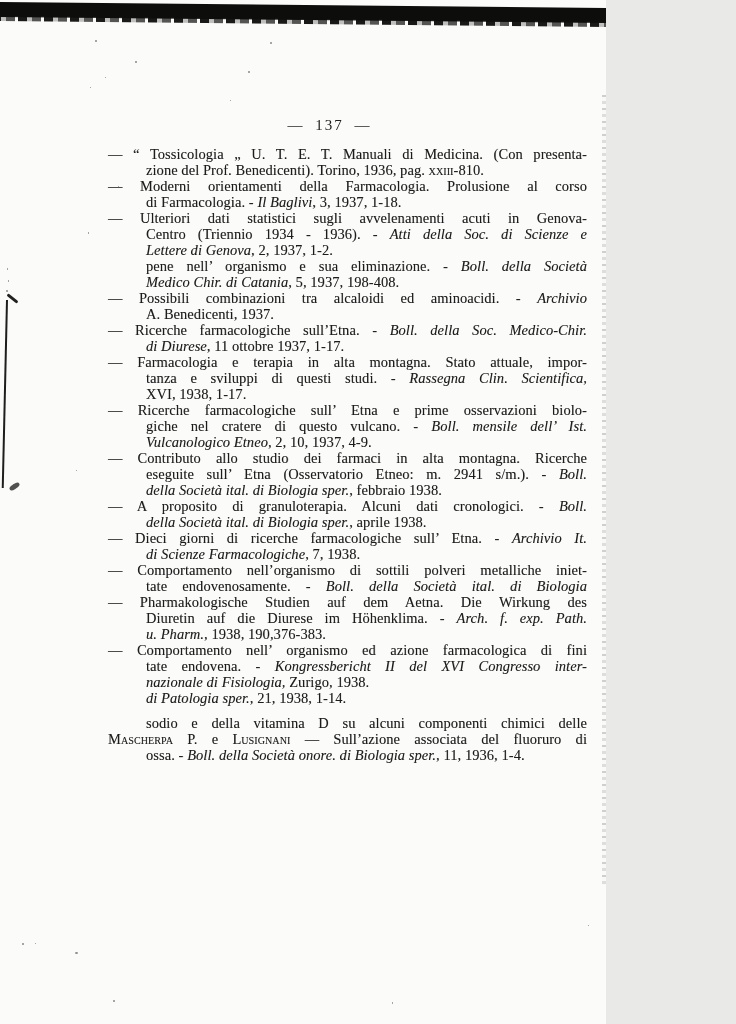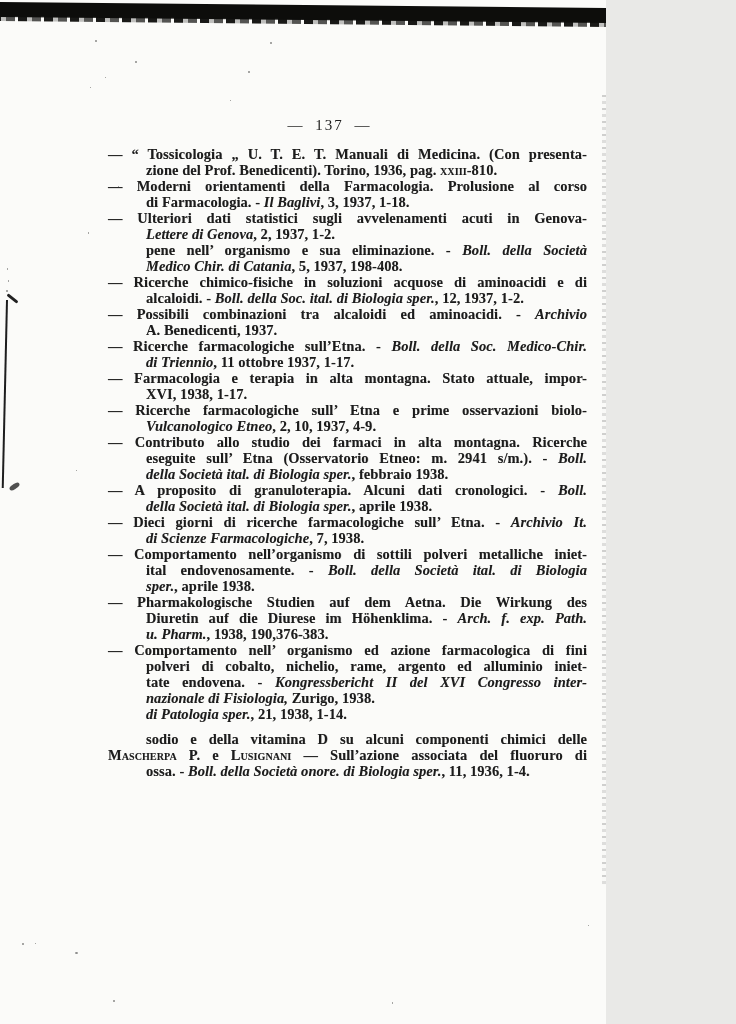--- a/index.html
+++ b/index.html
@@ -90,21 +90,21 @@
   }
   .text-block {
     position: absolute;
     top: 146px; left: 108px;
     width: 479px;
     font-size: 14.4px;
     line-height: 16px;
     letter-spacing: 0.1px;
     text-shadow: 0.3px 0.2px 0 rgba(28,28,28,0.35);
   }
-  .entry { margin: 0; font-weight: bold; }
+  .entry { margin: 0; }
   .entry.gap { margin-top: 9px; }
   .line { padding-left: 38px; }
   .line.first { padding-left: 0; }
   .line.just {
     text-align: justify;
     text-align-last: justify;
     text-justify: inter-word;
   }
   .it { font-style: italic; }
   .sc { font-variant: small-caps; }
@@ -152,72 +152,69 @@
       <div class="entry">
         <div class="line first just"><span>— “ Tossicologia „ U. T. E. T. Manuali di Medicina. (Con presenta-</span></div>
         <div class="line"><span>zione del Prof. Benedicenti). Torino, 1936, pag. </span><span class="sc">xxiii</span><span>-810.</span></div>
       </div>
       <div class="entry">
         <div class="line first just"><span>— Moderni orientamenti della Farmacologia. Prolusione al corso</span></div>
         <div class="line"><span>di Farmacologia. - </span><span class="it">Il Baglivi</span><span>, 3, 1937, 1-18.</span></div>
       </div>
       <div class="entry">
         <div class="line first just"><span>— Ulteriori dati statistici sugli avvelenamenti acuti in Genova-</span></div>
+        <div class="line just"><span>Centro (Triennio 1934 - 1936). - </span><span class="it">Atti della Soc. di Scienze e</span></div>
         <div class="line"><span class="it">Lettere di Genova</span><span>, 2, 1937, 1-2.</span></div>
       </div>
       <div class="entry">
         <div class="line just"><span>pene nell’ organismo e sua eliminazione. - </span><span class="it">Boll. della Società</span></div>
         <div class="line"><span class="it">Medico Chir. di Catania</span><span>, 5, 1937, 198-408.</span></div>
       </div>
       <div class="entry">
-        <div class="line first just"><span>— Ricerche chimico-fisiche in soluzioni acquose di aminoacidi e di</span></div>
-        <div class="line"><span>alcaloidi. - </span><span class="it">Boll. della Soc. ital. di Biologia sper.</span><span>, 12, 1937, 1-2.</span></div>
-      </div>
-      <div class="entry">
         <div class="line first just"><span>— Possibili combinazioni tra alcaloidi ed aminoacidi. - </span><span class="it">Archivio</span></div>
         <div class="line"><span>A. Benedicenti, 1937.</span></div>
       </div>
       <div class="entry">
         <div class="line first just"><span>— Ricerche farmacologiche sull’Etna. - </span><span class="it">Boll. della Soc. Medico-Chir.</span></div>
-        <div class="line"><span class="it">di Triennio</span><span>, 11 ottobre 1937, 1-17.</span></div>
+        <div class="line"><span class="it">di Diurese</span><span>, 11 ottobre 1937, 1-17.</span></div>
       </div>
       <div class="entry">
         <div class="line first just"><span>— Farmacologia e terapia in alta montagna. Stato attuale, impor-</span></div>
+        <div class="line just"><span>tanza e sviluppi di questi studi. - </span><span class="it">Rassegna Clin. Scientifica,</span></div>
         <div class="line"><span>XVI, 1938, 1-17.</span></div>
       </div>
       <div class="entry">
         <div class="line first just"><span>— Ricerche farmacologiche sull’ Etna e prime osservazioni biolo-</span></div>
+        <div class="line just"><span>giche nel cratere di questo vulcano. - </span><span class="it">Boll. mensile dell’ Ist.</span></div>
         <div class="line"><span class="it">Vulcanologico Etneo</span><span>, 2, 10, 1937, 4-9.</span></div>
       </div>
       <div class="entry">
         <div class="line first just"><span>— Contributo allo studio dei farmaci in alta montagna. Ricerche</span></div>
         <div class="line just"><span>eseguite sull’ Etna (Osservatorio Etneo: m. 2941 s/m.). - </span><span class="it">Boll.</span></div>
         <div class="line"><span class="it">della Società ital. di Biologia sper.</span><span>, febbraio 1938.</span></div>
       </div>
       <div class="entry">
         <div class="line first just"><span>— A proposito di granuloterapia. Alcuni dati cronologici. - </span><span class="it">Boll.</span></div>
         <div class="line"><span class="it">della Società ital. di Biologia sper.</span><span>, aprile 1938.</span></div>
       </div>
       <div class="entry">
         <div class="line first just"><span>— Dieci giorni di ricerche farmacologiche sull’ Etna. - </span><span class="it">Archivio It.</span></div>
         <div class="line"><span class="it">di Scienze Farmacologiche</span><span>, 7, 1938.</span></div>
       </div>
       <div class="entry">
         <div class="line first just"><span>— Comportamento nell’organismo di sottili polveri metalliche iniet-</span></div>
-        <div class="line just"><span>ital endovenosamente. - </span><span class="it">Boll. della Società ital. di Biologia</span></div>
-        <div class="line"><span class="it">sper.</span><span>, aprile 1938.</span></div>
+        <div class="line just"><span>tate endovenosamente. - </span><span class="it">Boll. della Società ital. di Biologia</span></div>
       </div>
       <div class="entry">
         <div class="line first just"><span>— Pharmakologische Studien auf dem Aetna. Die Wirkung des</span></div>
         <div class="line just"><span>Diuretin auf die Diurese im Höhenklima. - </span><span class="it">Arch. f. exp. Path.</span></div>
         <div class="line"><span class="it">u. Pharm.</span><span>, 1938, 190,376-383.</span></div>
       </div>
       <div class="entry">
         <div class="line first just"><span>— Comportamento nell’ organismo ed azione farmacologica di fini</span></div>
-        <div class="line just"><span>polveri di cobalto, nichelio, rame, argento ed alluminio iniet-</span></div>
         <div class="line just"><span>tate endovena. - </span><span class="it">Kongressbericht II del XVI Congresso inter-</span></div>
         <div class="line"><span class="it">nazionale di Fisiologia,</span><span> Zurigo, 1938.</span></div>
       </div>
       <div class="entry">
         <div class="line"><span class="it">di Patologia sper.</span><span>, 21, 1938, 1-14.</span></div>
       </div>
       <div class="entry gap">
         <div class="line just"><span>sodio e della vitamina D su alcuni componenti chimici delle</span></div>
         <div class="line first just"><span class="sc">Mascherpa</span><span> P. e </span><span class="sc">Lusignani</span><span> — Sull’azione associata del fluoruro di</span></div>
         <div class="line"><span>ossa. - </span><span class="it">Boll. della Società onore. di Biologia sper.</span><span>, 11, 1936, 1-4.</span></div>

